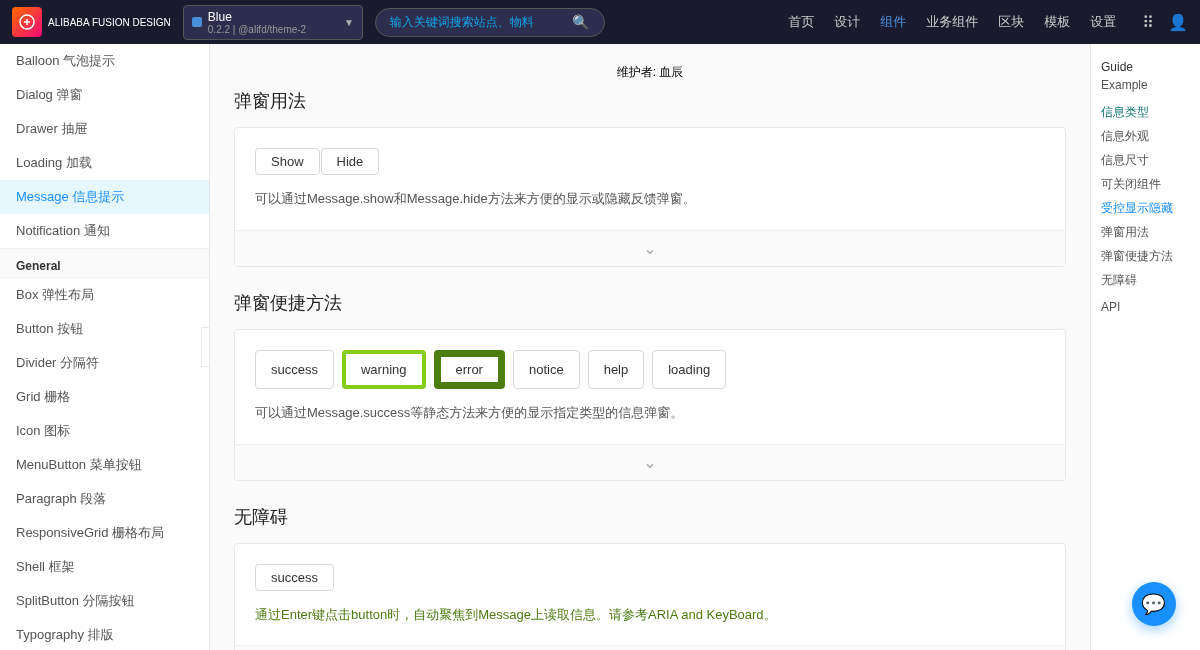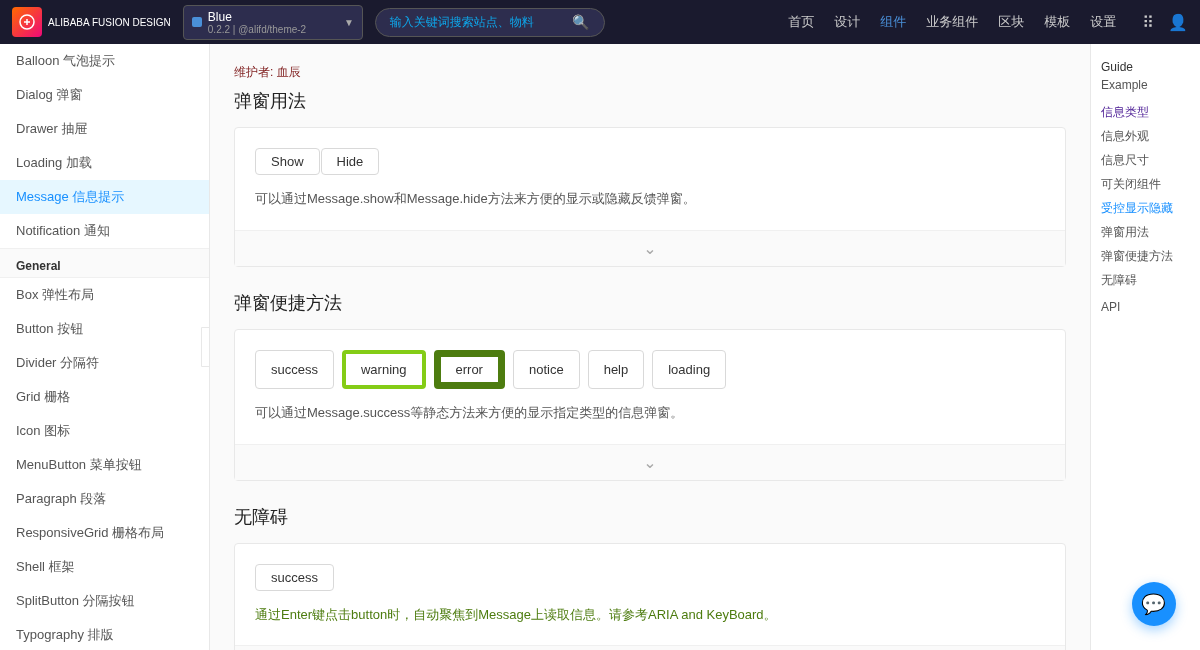--- a/index.html
+++ b/index.html
@@ -71,21 +71,21 @@
     <div style="padding:8px 16px;font-size:13px;color:#555;cursor:pointer;">Shell 框架</div>
     <div style="padding:8px 16px;font-size:13px;color:#555;cursor:pointer;">SplitButton 分隔按钮</div>
     <div style="padding:8px 16px;font-size:13px;color:#555;cursor:pointer;">Typography 排版</div>
 
     <div style="position:absolute;right:-12px;top:50%;transform:translateY(-50%);width:20px;height:40px;background:#fff;border:1px solid #e8e8e8;border-radius:0 4px 4px 0;display:flex;align-items:center;justify-content:center;cursor:pointer;color:#999;font-size:11px;z-index:10;">《</div>
   </aside>
 
   <div style="display:flex;flex:1;overflow:hidden;">
     <div style="flex:1;overflow-y:auto;background:#fafafa;padding:20px 24px;">
 
-      <div style="text-align:left;color:#7f1d1d;font-size:12px;margin-bottom:8px;">维护者: 血辰</div>
+      <div style="text-align:center;color:#000000;font-size:12px;margin-bottom:8px;">维护者: 血辰</div>
 
       <div style="margin-bottom:24px;">
         <div style="font-size:18px;font-weight:500;color:#222;margin-bottom:14px;">弹窗用法</div>
         <div style="background:#fff;border:1px solid #e8e8e8;border-radius:4px;">
           <div style="padding:20px;">
             <div style="display:flex;gap:1px;margin-bottom:14px;">
               <button style="padding:5px 15px;border:1px solid #d9d9d9;border-radius:4px;background:#fff;color:#333;font-size:13px;cursor:pointer;">Show</button>
               <button style="padding:5px 15px;border:1px solid #d9d9d9;border-radius:4px;background:#fff;color:#333;font-size:13px;cursor:pointer;">Hide</button>
             </div>
             <div style="font-size:13px;color:#555;line-height:1.6;">可以通过Message.show和Message.hide方法来方便的显示或隐藏反馈弹窗。</div>
@@ -129,21 +129,21 @@
             <span style="color:#aaa;font-size:16px;">⌄</span>
           </div>
         </div>
       </div>
 
     </div>
 
     <div style="width:110px;flex-shrink:0;padding:16px 10px;background:#fff;border-left:1px solid #e8e8e8;overflow-y:auto;font-size:12px;">
       <div style="color:#333;font-weight:500;margin-bottom:4px;cursor:pointer;">Guide</div>
       <div style="color:#555;margin-bottom:8px;cursor:pointer;">Example</div>
-      <div style="color:#4c1d95;padding:3px 0;cursor:pointer;line-height:1.5;">信息类型</div>
+      <div style="color:#0f766e;padding:3px 0;cursor:pointer;line-height:1.5;">信息类型</div>
       <div style="color:#555;padding:3px 0;cursor:pointer;line-height:1.5;">信息外观</div>
       <div style="color:#555;padding:3px 0;cursor:pointer;line-height:1.5;">信息尺寸</div>
       <div style="color:#555;padding:3px 0;cursor:pointer;line-height:1.5;">可关闭组件</div>
       <div style="color:#1890ff;padding:3px 0;cursor:pointer;line-height:1.5;font-weight:500;">受控显示隐藏</div>
       <div style="color:#555;padding:3px 0;cursor:pointer;line-height:1.5;">弹窗用法</div>
       <div style="color:#555;padding:3px 0;cursor:pointer;line-height:1.5;">弹窗便捷方法</div>
       <div style="color:#555;padding:3px 0;cursor:pointer;line-height:1.5;">无障碍</div>
       <div style="color:#555;margin-top:8px;cursor:pointer;font-weight:500;">API</div>
     </div>
   </div>

